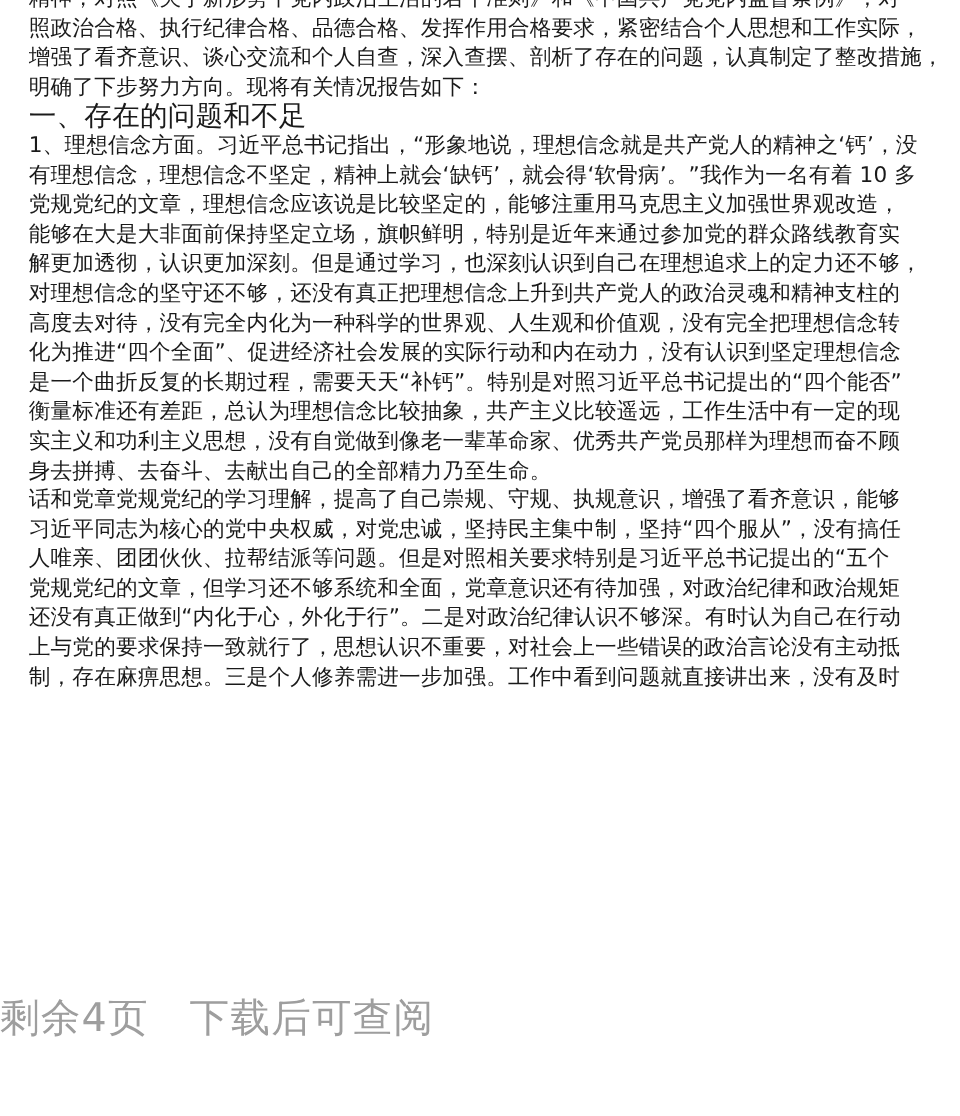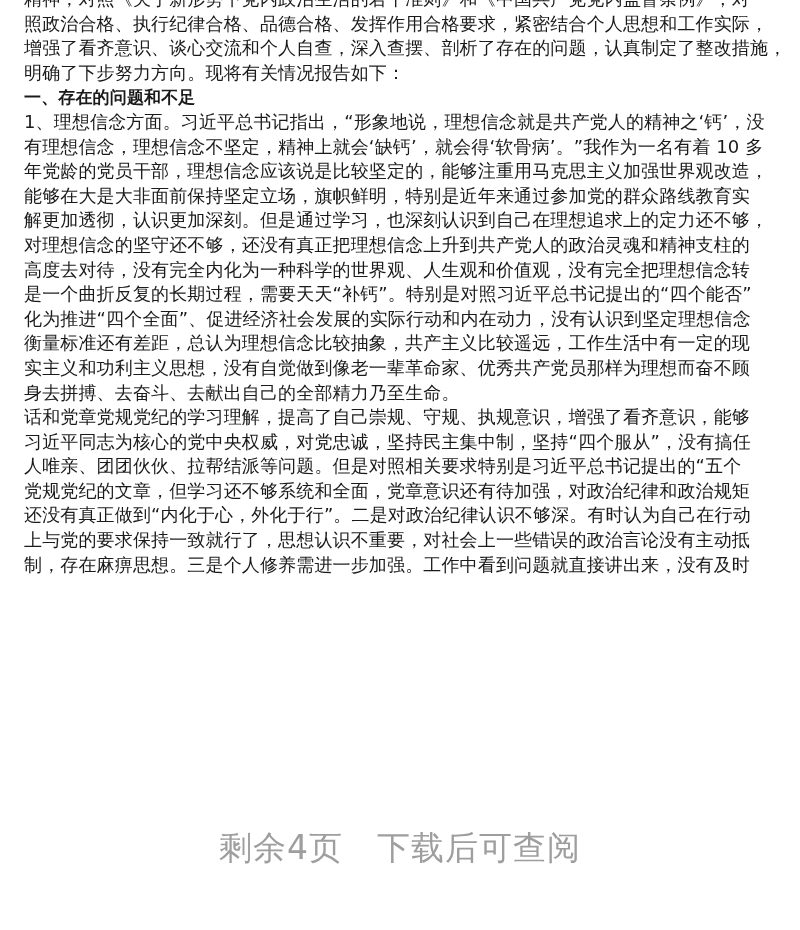--- a/index.html
+++ b/index.html
@@ -23,29 +23,28 @@
     }
     .line {
       height: 24.6px;
       line-height: 24.6px;
       font-size: 18px;
       white-space: nowrap;
       overflow: hidden;
       letter-spacing: 0.15px;
     }
     .line.heading {
-      font-weight: bold;
-      font-size: 17px;
+      font-weight: normal;
+      font-size: 23px;
     }
     .more-banner {
       position: absolute;
       left: 0;
       top: 826px;
       width: 800px;
-      text-align: center;
       font-size: 33px;
       color: #9e9e9e;
       letter-spacing: 1px;
       cursor: pointer;
     }
     .more-banner span {
       display: inline-block;
     }
     .more-banner .gap {
       width: 34px;
@@ -55,27 +54,27 @@
 <body>
 
 <div class="doc">
   <div class="line">精神，对照《关于新形势下党内政治生活的若干准则》和《中国共产党党内监督条例》，对</div>
   <div class="line">照政治合格、执行纪律合格、品德合格、发挥作用合格要求，紧密结合个人思想和工作实际，</div>
   <div class="line">增强了看齐意识、谈心交流和个人自查，深入查摆、剖析了存在的问题，认真制定了整改措施，</div>
   <div class="line">明确了下步努力方向。现将有关情况报告如下：</div>
   <div class="line heading">一、存在的问题和不足</div>
   <div class="line">1、理想信念方面。习近平总书记指出，“形象地说，理想信念就是共产党人的精神之‘钙’，没</div>
   <div class="line">有理想信念，理想信念不坚定，精神上就会‘缺钙’，就会得‘软骨病’。”我作为一名有着 10 多</div>
-  <div class="line">年党龄的党员干部，理想信念应该说是比较坚定的，能够注重用马克思主义加强世界观改造，</div>
+  <div class="line">党规党纪的文章，理想信念应该说是比较坚定的，能够注重用马克思主义加强世界观改造，</div>
   <div class="line">能够在大是大非面前保持坚定立场，旗帜鲜明，特别是近年来通过参加党的群众路线教育实</div>
   <div class="line">解更加透彻，认识更加深刻。但是通过学习，也深刻认识到自己在理想追求上的定力还不够，</div>
   <div class="line">对理想信念的坚守还不够，还没有真正把理想信念上升到共产党人的政治灵魂和精神支柱的</div>
   <div class="line">高度去对待，没有完全内化为一种科学的世界观、人生观和价值观，没有完全把理想信念转</div>
+  <div class="line">化为推进“四个全面”、促进经济社会发展的实际行动和内在动力，没有认识到坚定理想信念</div>
   <div class="line">是一个曲折反复的长期过程，需要天天“补钙”。特别是对照习近平总书记提出的“四个能否”</div>
-  <div class="line">化为推进“四个全面”、促进经济社会发展的实际行动和内在动力，没有认识到坚定理想信念</div>
   <div class="line">衡量标准还有差距，总认为理想信念比较抽象，共产主义比较遥远，工作生活中有一定的现</div>
   <div class="line">实主义和功利主义思想，没有自觉做到像老一辈革命家、优秀共产党员那样为理想而奋不顾</div>
   <div class="line">身去拼搏、去奋斗、去献出自己的全部精力乃至生命。</div>
   <div class="line">话和党章党规党纪的学习理解，提高了自己崇规、守规、执规意识，增强了看齐意识，能够</div>
   <div class="line">习近平同志为核心的党中央权威，对党忠诚，坚持民主集中制，坚持“四个服从”，没有搞任</div>
   <div class="line">人唯亲、团团伙伙、拉帮结派等问题。但是对照相关要求特别是习近平总书记提出的“五个</div>
   <div class="line">党规党纪的文章，但学习还不够系统和全面，党章意识还有待加强，对政治纪律和政治规矩</div>
   <div class="line">还没有真正做到“内化于心，外化于行”。二是对政治纪律认识不够深。有时认为自己在行动</div>
   <div class="line">上与党的要求保持一致就行了，思想认识不重要，对社会上一些错误的政治言论没有主动抵</div>
   <div class="line">制，存在麻痹思想。三是个人修养需进一步加强。工作中看到问题就直接讲出来，没有及时</div>

